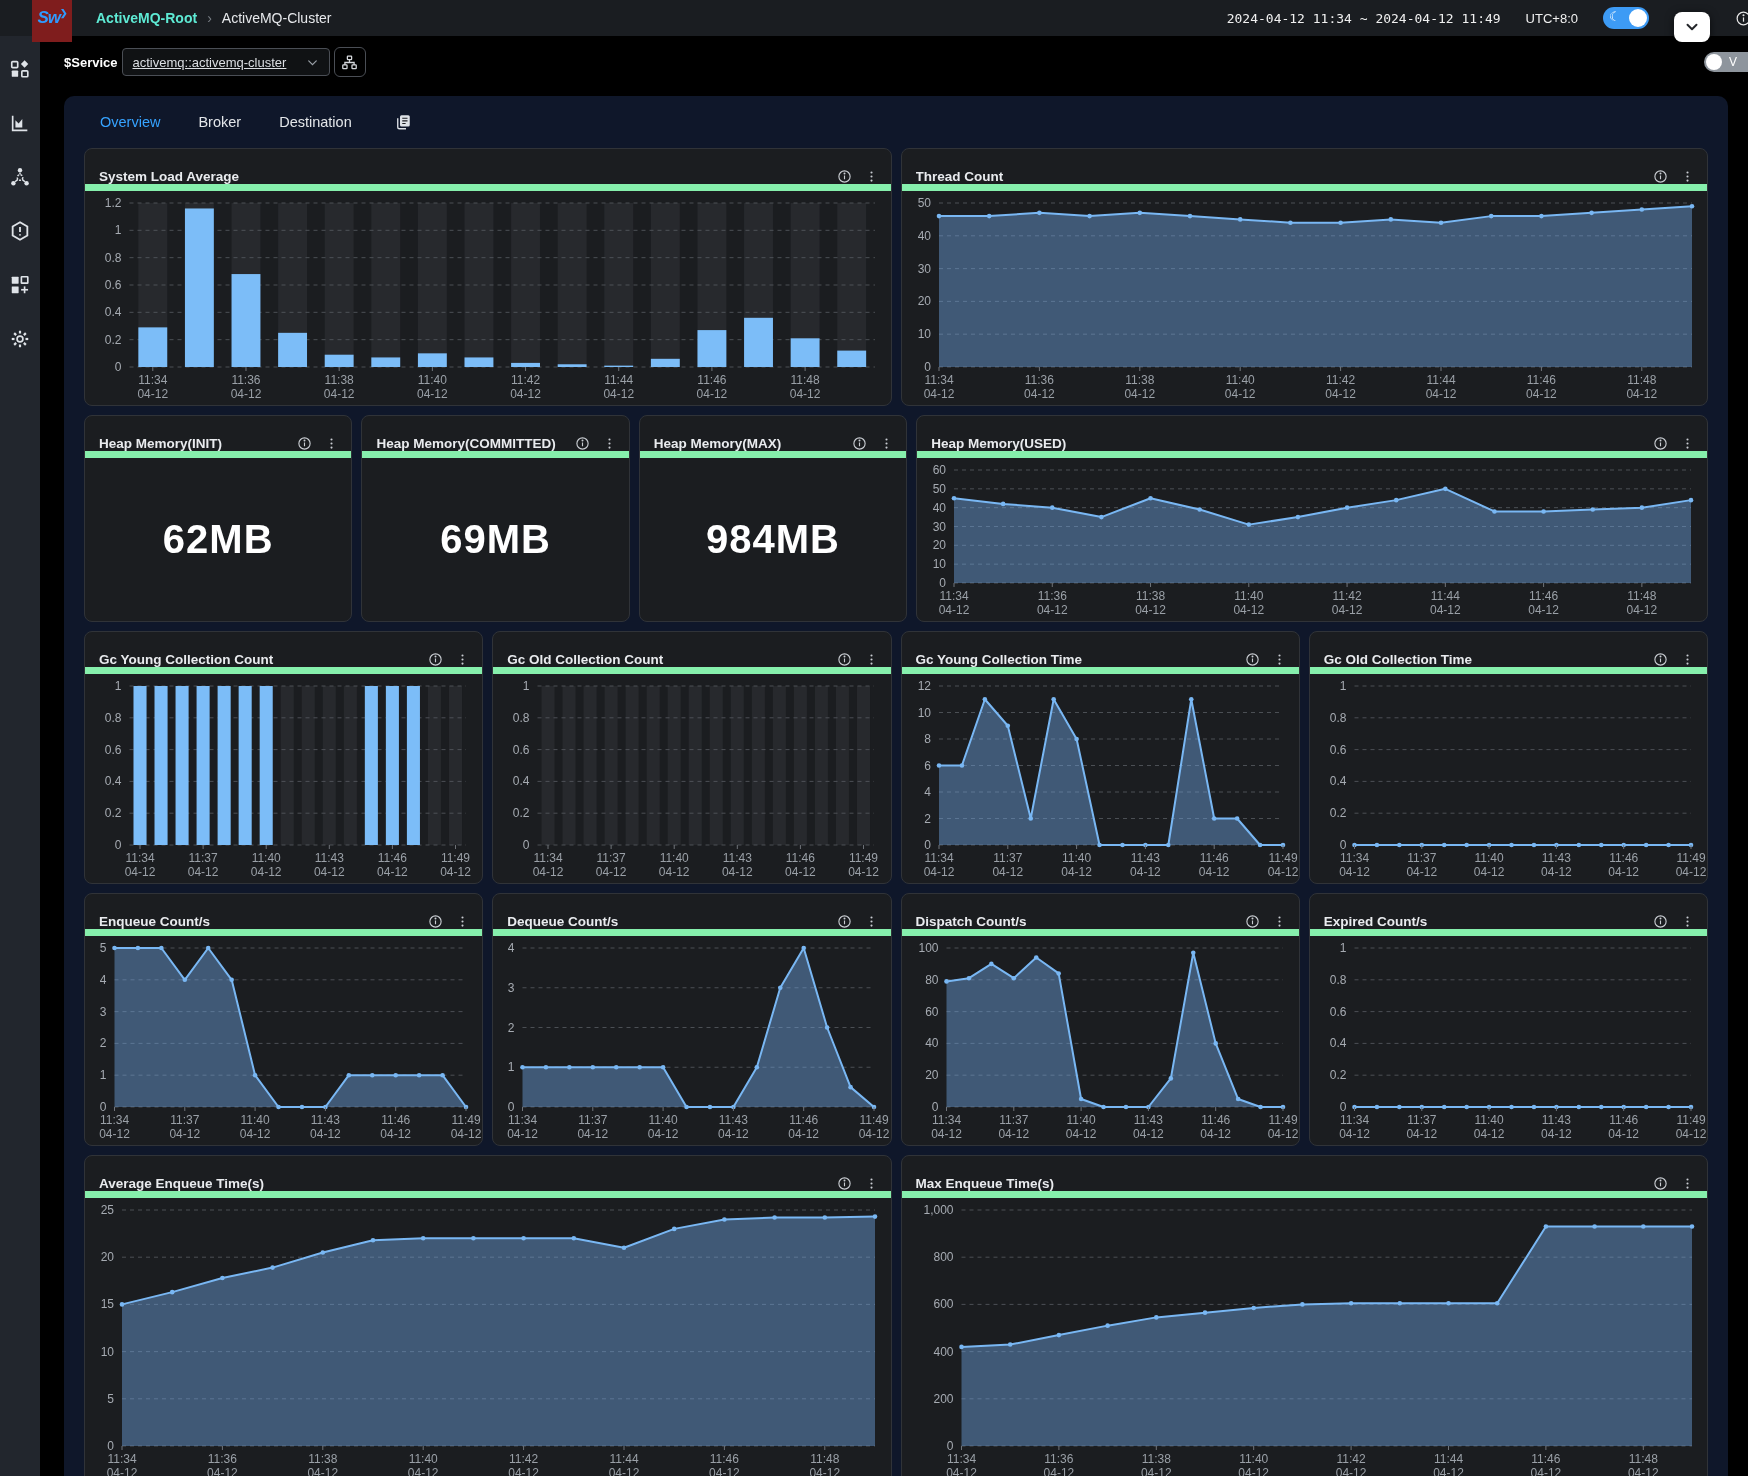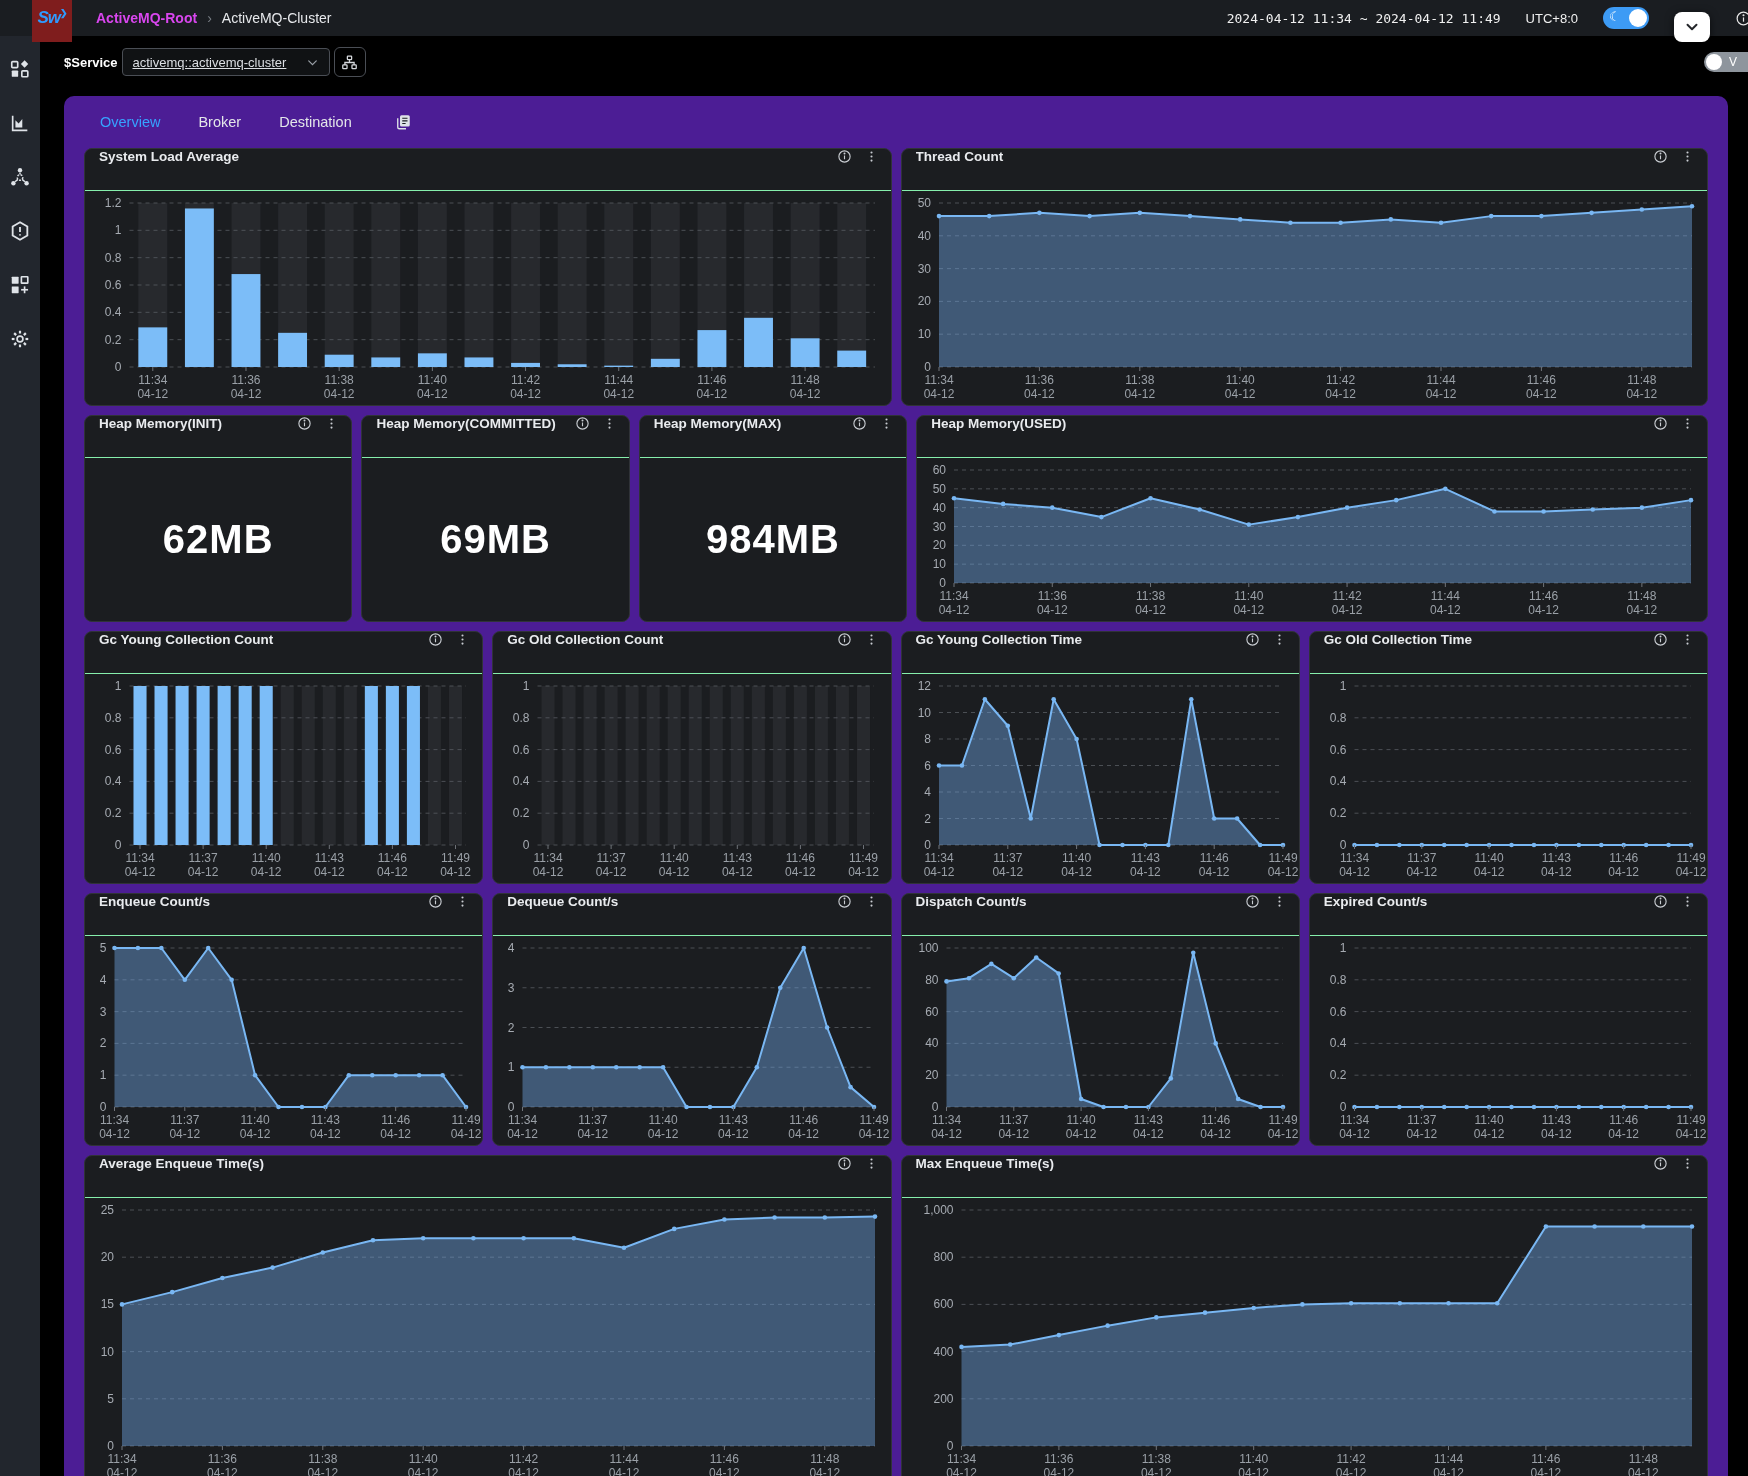--- a/index.html
+++ b/index.html
@@ -9,21 +9,21 @@
     font-family:"Liberation Sans", sans-serif;
   }
   
   .topbar { position:absolute; top:0; left:0; width:1748px; height:36px;
     background:#1a1d21; display:flex; align-items:center; z-index:20; }
   .logo-cell { width:40px; height:48px; background:#7f1d1d; display:flex;
     align-items:center; justify-content:center; flex:0 0 40px;margin-left:32px; }
   .logo { color:#2f9bff; font-weight:700; font-size:17px; font-style:italic; letter-spacing:-1px; }
   .logo sup { font-size:9px; font-style:normal; }
   .breadcrumb { display:flex; align-items:center; gap:10px; padding-left:24px; }
-  .crumb-root { color:#d946ef; font-size:14px; font-weight:700; }
+  .crumb-root { color:#5eead4; font-size:14px; font-weight:700; }
   .crumb-sep { color:#787d84; font-size:14px; }
   .crumb-leaf { color:#e6e8eb; font-size:14px; }
   .top-right { margin-left:auto; display:flex; align-items:center; gap:25px; padding-right:6px; position:relative; }
   .time-range { font-family:"DejaVu Sans Mono", monospace; font-size:13px; color:#f0f0f0; white-space:nowrap; }
   .tz { font-family:"Liberation Sans", sans-serif; color:#f0f0f0; font-size:13px; }
   .moon-toggle { width:46px; height:22px; border-radius:11px; background:#3d9bf5;
     position:relative; cursor:pointer; flex:0 0 46px; }
   .moon-toggle .moon { position:absolute; left:6px; top:2px; color:#fff; font-size:13px; }
   .moon-toggle .knob { position:absolute; right:2px; top:2px; width:18px; height:18px;
     border-radius:50%; background:#fff; }
@@ -45,32 +45,32 @@
     display:flex; align-items:center; padding:0 10px; gap:10px; cursor:pointer; }
   .service-select .sel-text { flex:1;text-decoration:underline; }
   .sitemap-btn { width:32px; height:30px; border:1px solid #4a4e55; border-radius:6px;
     display:flex; align-items:center; justify-content:center; color:#d5d8dc; cursor:pointer; }
   .v-toggle { position:absolute; right:-20px; top:16px; width:64px; height:20px;
     border-radius:10px; background:#8e959d; display:flex; align-items:center; cursor:pointer; }
   .v-toggle .knob { width:16px; height:16px; border-radius:50%; background:#fff; margin-left:2px; }
   .v-toggle .vlabel { color:#fff; font-size:12px; margin-left:7px; }
   
   .content { position:absolute; left:64px; top:96px; width:1664px; height:1380px;
-    background:#4c1d95; border-radius:10px 10px 0 0; padding:0 20px; overflow:hidden; }
+    background:#0f172a; border-radius:10px 10px 0 0; padding:0 20px; overflow:hidden; }
   .tabs { height:52px; display:flex; align-items:center; gap:38px; padding-left:16px; }
   .tab { font-size:14.5px; color:#e3e6e9; cursor:pointer; }
   .tab.active { color:#36a3ff; }
   .tab-copy-icon { color:#dfe3e8; cursor:pointer; display:flex; margin-left:4px; }
   .chart-rows { display:flex; flex-direction:column; gap:9px; }
   .chart-row { display:grid; gap:9px; }
   
   .panel { background:#1b1d20; border:1px solid #303338; border-radius:8px;
     display:flex; flex-direction:column; overflow:hidden; }
-  .panel-header { height:42px; flex:0 0 42px; display:flex; align-items:flex-start;
-    padding:0 12px 0 14px; border-bottom:1px solid #86efac; }
+  .panel-header { height:42px; flex:0 0 42px; display:flex; align-items:flex-end;
+    padding:0 12px 0 14px; border-bottom:7px solid #86efac; }
   .panel-title { font-size:13.5px; font-weight:700; color:#e9ebee; flex:1;
     white-space:nowrap; overflow:hidden; }
   .hicon { color:#c9cdd2; margin-left:12px; cursor:pointer; display:flex; }
   .panel-body { flex:1 1 auto; position:relative; min-height:0; }
   .panel-body svg.chart { position:absolute; left:0; top:0; }
   .big-number { display:flex; align-items:center; justify-content:center; height:100%;
     font-size:40px; font-weight:700; color:#fff; letter-spacing:1px; }
 </style>
 </head>
 <body>

